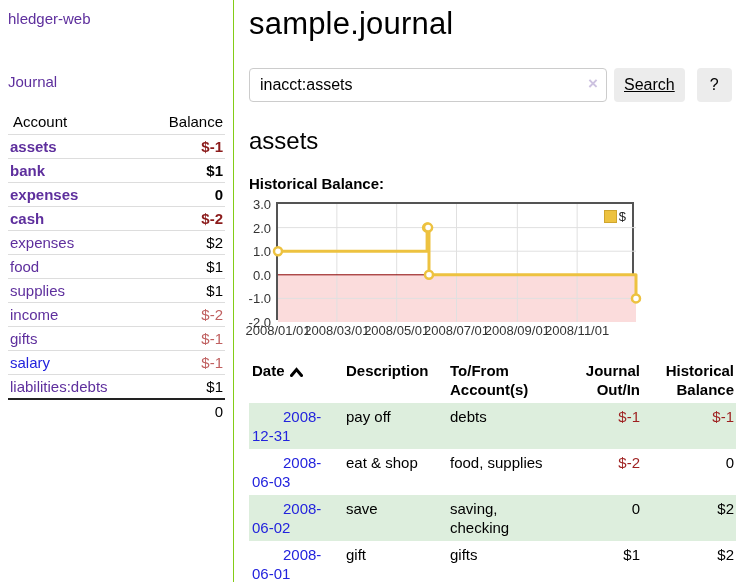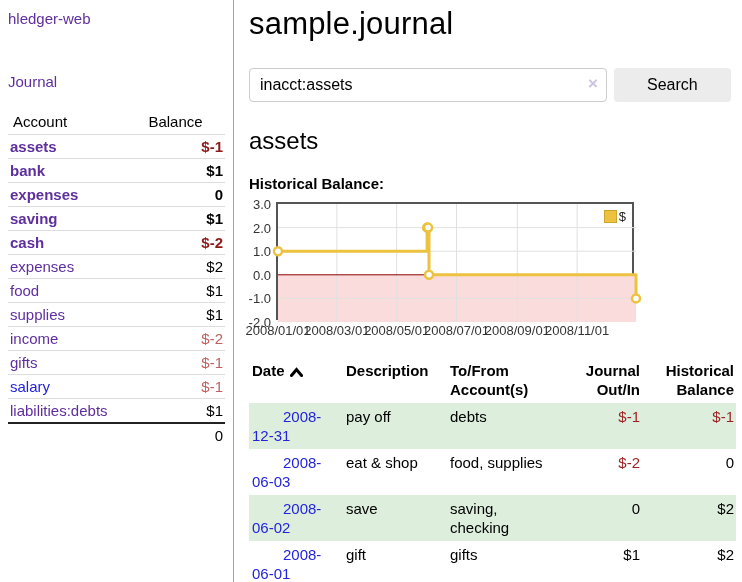--- a/index.html
+++ b/index.html
@@ -22,21 +22,21 @@
     flex:0 0 233px; min-height:582px; border-right:1px solid #84cc16;
     padding:10px 8px 0 8px;
   }
   .brand{margin-bottom:46px;}
   .brand a, .navlink a{color:var(--purple); font-size:15px;}
   .navlink{margin-bottom:20px;}
   table.acct-table{border-collapse:collapse; width:217px; margin-top:8px;}
   table.acct-table th{
     font-weight:normal; text-align:left; padding:3px 2px 4px 5px; font-size:15px;
   }
-  table.acct-table th.bal-h{}
+  table.acct-table th.bal-h{text-align:right;}
   table.acct-table tbody td{border-top:1px solid #ddd; padding:3px 2px; line-height:17px;}
   table.acct-table td.bal{text-align:right; white-space:nowrap;}
   table.acct-table tfoot td{border-top:2px solid #222; padding:3px 2px; text-align:right;}
   .acct-link{color:var(--purple);}
   .acct-link.blue{color:var(--blue);}
   .b{font-weight:bold;}
   .neg{color:var(--neg);}
   .negsoft{color:var(--negsoft);}
   td.acct{white-space:nowrap;}
   td.ind0{padding-left:14px;}
@@ -53,21 +53,21 @@
     font-family:inherit; font-size:16px; padding:0 28px 0 10px; color:#000; outline:none;
   }
   .clear-x{
     position:absolute; right:9px; top:6px; font-size:17px; font-weight:bold;
     color:var(--clearx); cursor:pointer; line-height:20px;
   }
   .btn{
     height:34px; background:var(--btnbg); border:none; border-radius:4px;
     font-family:inherit; font-size:16px; color:#000; cursor:pointer;
   }
-  .btn.search{margin-left:7px; padding:0 33px;}
+  .btn.search{margin-left:7px; padding:0 10px;text-decoration:underline;}
   .btn.help{margin-left:12px; padding:0 13px;}
   h2{font-size:24px; font-weight:normal; margin-top:25px;}
   .section-label{font-weight:bold; font-size:15px; margin-top:20px;}
 
   
   .chart-area{position:relative; margin:10px 0 0 27px; width:362px;}
   .plot{
     position:relative; width:358px; height:118px;
     border:2px solid var(--chartborder); background:#fff;
   }
@@ -132,24 +132,20 @@
             <td class="acct ind0"><a href="#" class="acct-link b">assets</a></td>
             <td class="bal b neg">$-1</td>
           </tr>
           <tr>
             <td class="acct ind1"><a href="#" class="acct-link b">bank</a></td>
             <td class="bal b">$1</td>
           </tr>
           <tr>
             <td class="acct ind2"><a href="#" class="acct-link b">expenses</a></td>
             <td class="bal b">0</td>
-          </tr>
-          <tr>
-            <td class="acct ind2"><a href="#" class="acct-link b">saving</a></td>
-            <td class="bal b">$1</td>
           </tr>
           <tr>
             <td class="acct ind1"><a href="#" class="acct-link b">cash</a></td>
             <td class="bal b neg">$-2</td>
           </tr>
           <tr>
             <td class="acct ind0"><a href="#" class="acct-link">expenses</a></td>
             <td class="bal">$2</td>
           </tr>
           <tr>

